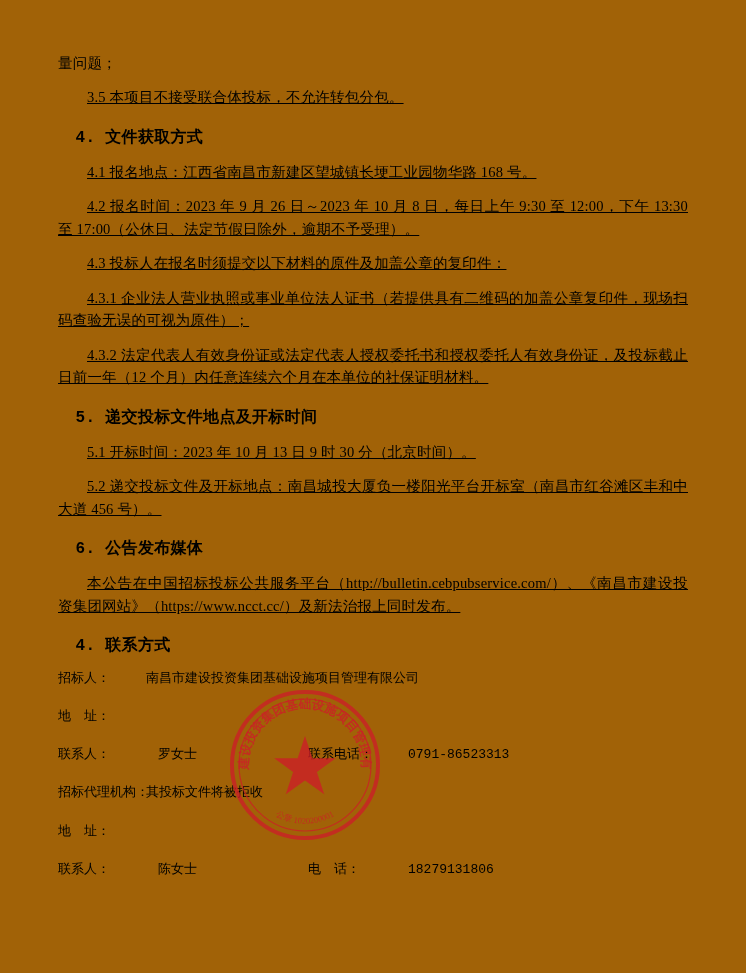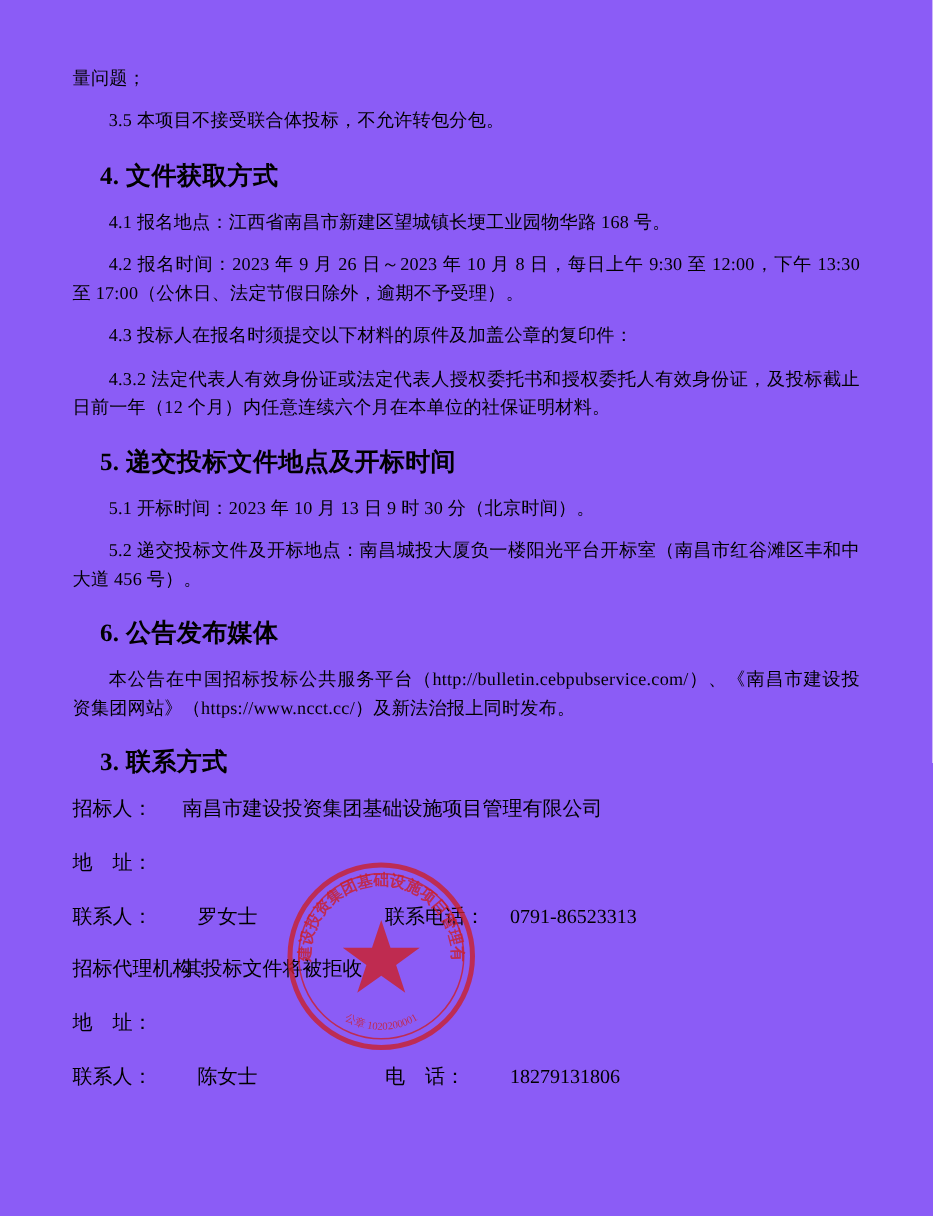--- a/index.html
+++ b/index.html
@@ -4,62 +4,64 @@
 <style>
   html, body {
     margin: 0;
     padding: 0;
     background: #ffffff;
   }
   #page {
     position: relative;
     width: 746px;
     height: 973px;
-    background: #8b5cf6;
+    background: #a16207;
     font-family: "Liberation Serif", "DejaVu Serif", serif;
     color: #000000;
     overflow: hidden;
   }
   .doc {
     position: absolute;
     left: 58px;
     top: 52px;
     width: 630px;
   }
   .line {
     font-size: 14.5px;
     line-height: 1.55;
     margin: 0 0 12px 0;
     text-align: justify;
     letter-spacing: 0.2px;
   }
   .indent {
     text-indent: 2em;
+    text-decoration: underline;
   }
   .heading {
-    font-size: 20px;
+    font-size: 16px;
     font-weight: bold;
-    font-family: Liberation Serif, serif;
+    font-family: Liberation Mono, monospace;
     margin: 0 0 13px 0;
     padding-left: 1.1em;
     letter-spacing: 0.3px;
   }
   .gap-top {
     margin-top: 18px;
   }
   
   .contact {
     margin-top: 4px;
   }
   .crow {
     display: flex;
-    font-size: 16px;
+    font-size: 13px;
     line-height: 1.55;
     margin-bottom: 18px;
     align-items: center;
+    font-family: Liberation Mono, monospace;
   }
   .clabel {
     width: 88px;
     flex: 0 0 88px;
     white-space: nowrap;
   }
   .cvalue {
     flex: 1 1 auto;
   }
   .crow-2col .cvalue {
@@ -92,30 +94,31 @@
 
   <div class="doc">
 
     <p class="line">量问题；</p>
     <p class="line indent">3.5 本项目不接受联合体投标，不允许转包分包。</p>
 
     <h2 class="heading gap-top">4.  文件获取方式</h2>
     <p class="line indent">4.1 报名地点：江西省南昌市新建区望城镇长埂工业园物华路 168 号。</p>
     <p class="line indent">4.2 报名时间：2023 年 9 月 26 日～2023 年 10 月 8 日，每日上午 9:30 至 12:00，下午 13:30 至 17:00（公休日、法定节假日除外，逾期不予受理）。</p>
     <p class="line indent">4.3 投标人在报名时须提交以下材料的原件及加盖公章的复印件：</p>
+    <p class="line indent">4.3.1 企业法人营业执照或事业单位法人证书（若提供具有二维码的加盖公章复印件，现场扫码查验无误的可视为原件）；</p>
     <p class="line indent">4.3.2 法定代表人有效身份证或法定代表人授权委托书和授权委托人有效身份证，及投标截止日前一年（12 个月）内任意连续六个月在本单位的社保证明材料。</p>
 
     <h2 class="heading gap-top">5.  递交投标文件地点及开标时间</h2>
     <p class="line indent">5.1 开标时间：2023 年 10 月 13 日  9 时 30 分（北京时间）。</p>
     <p class="line indent">5.2 递交投标文件及开标地点：南昌城投大厦负一楼阳光平台开标室（南昌市红谷滩区丰和中大道 456 号）。</p>
 
     <h2 class="heading gap-top">6.  公告发布媒体</h2>
     <p class="line indent">本公告在中国招标投标公共服务平台（http://bulletin.cebpubservice.com/）、《南昌市建设投资集团网站》（https://www.ncct.cc/）及新法治报上同时发布。</p>
 
-    <h2 class="heading gap-top">3.  联系方式</h2>
+    <h2 class="heading gap-top">4.  联系方式</h2>
 
     <div class="contact">
       <div class="crow">
         <span class="clabel">招标人：</span>
         <span class="cvalue">南昌市建设投资集团基础设施项目管理有限公司</span>
       </div>
       <div class="crow">
         <span class="clabel">地　址：</span>
       </div>
       <div class="crow crow-2col">

